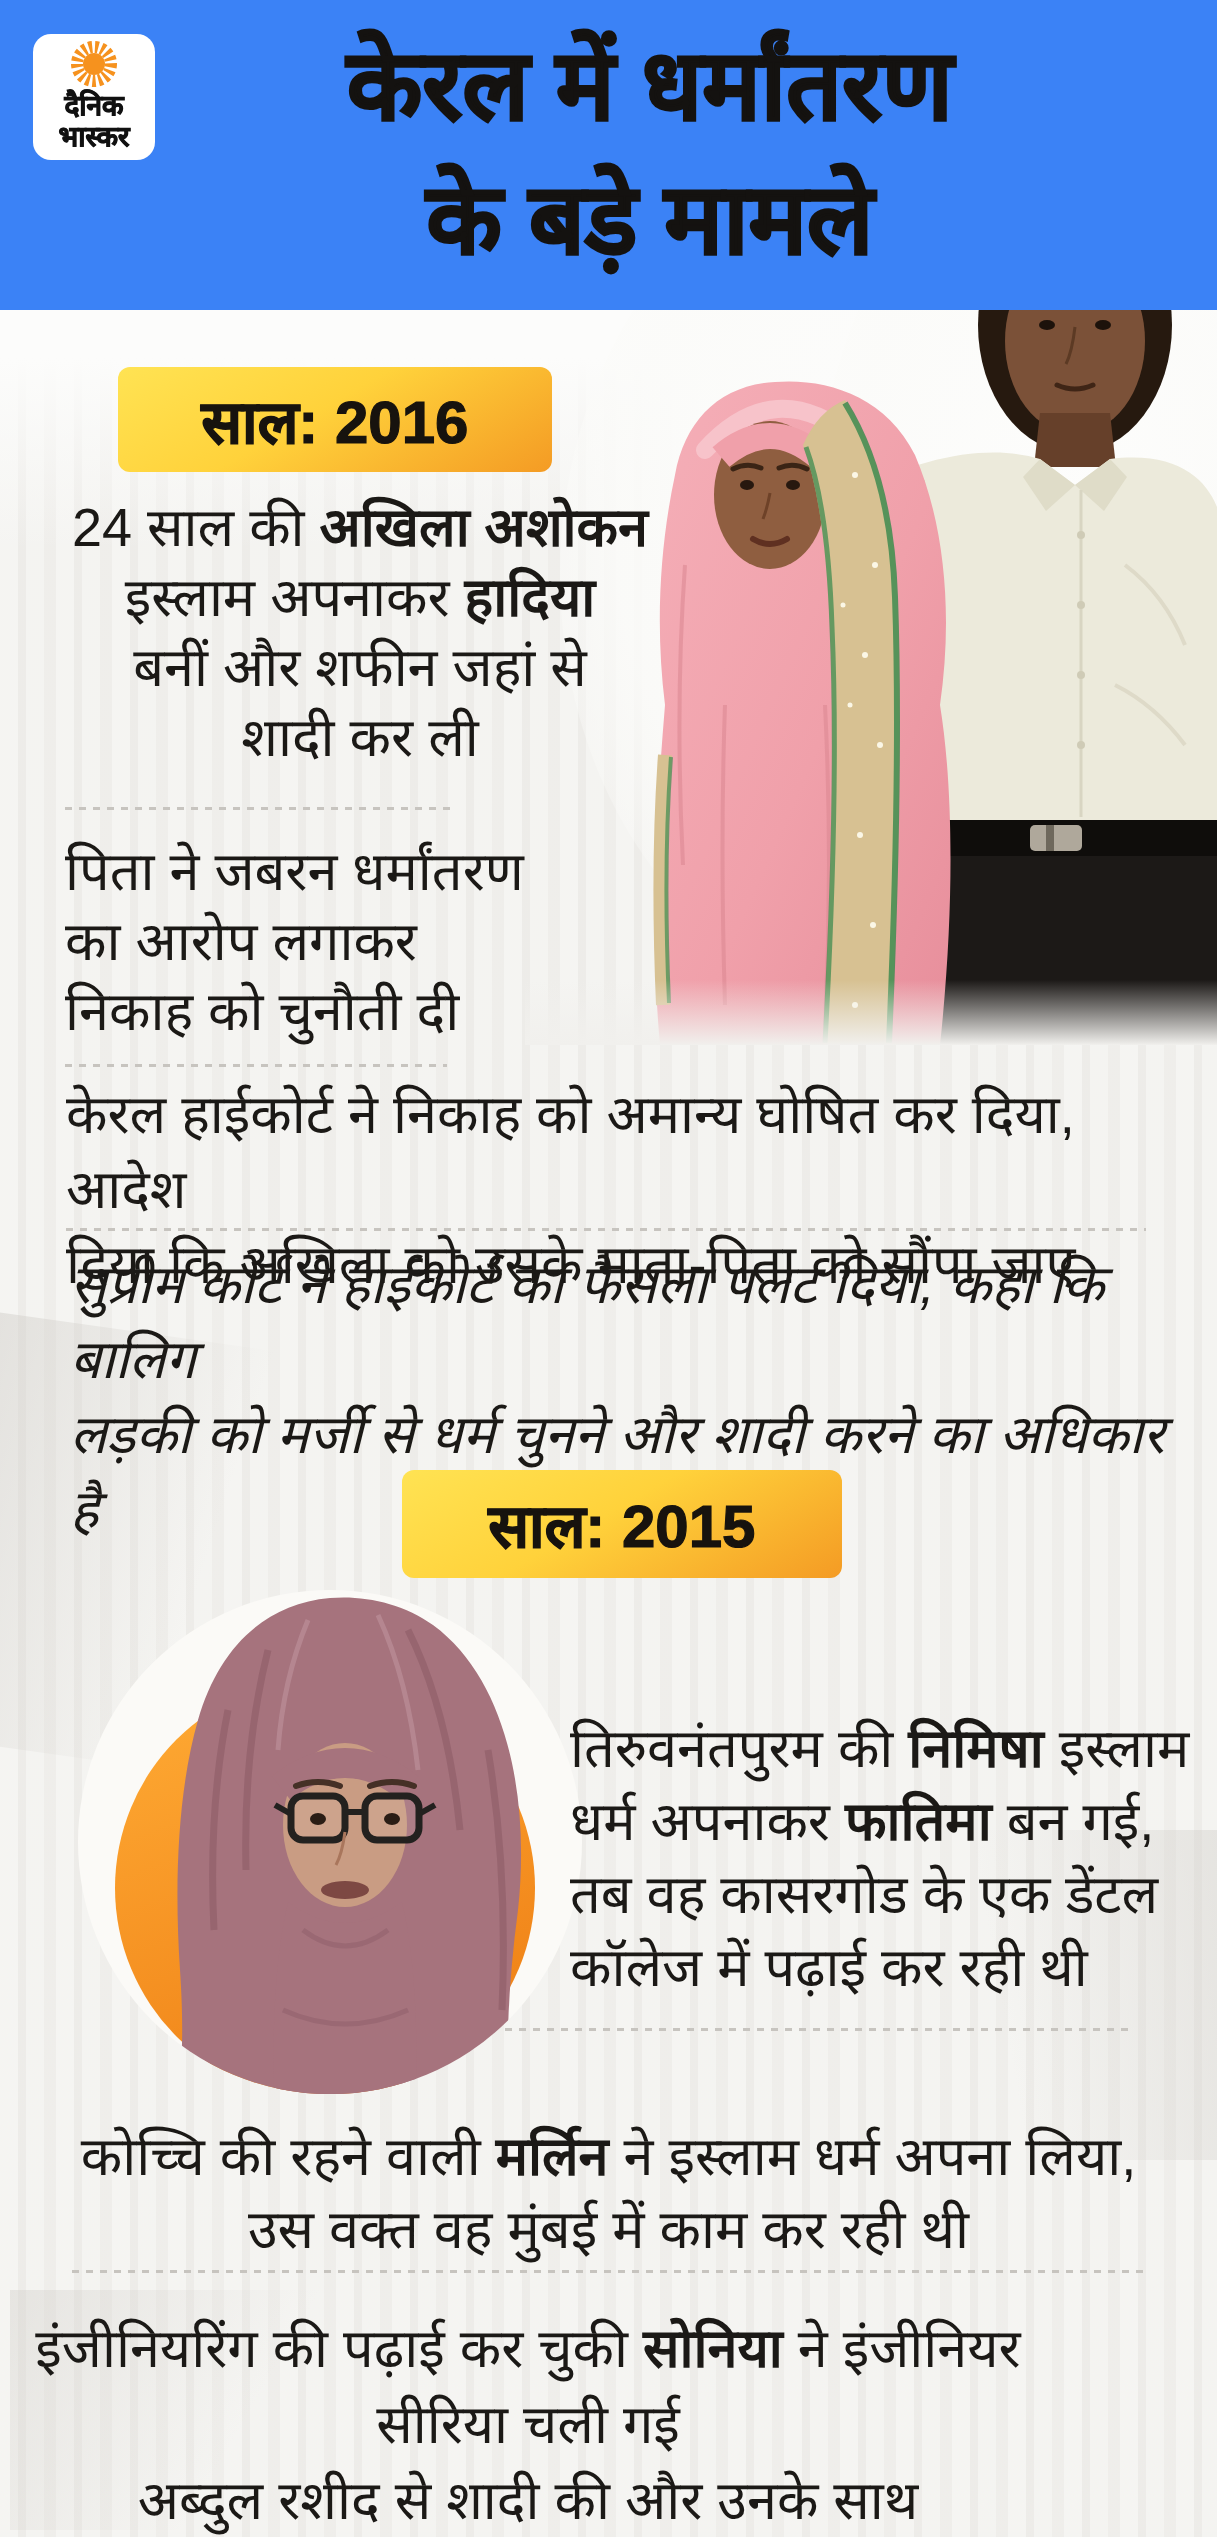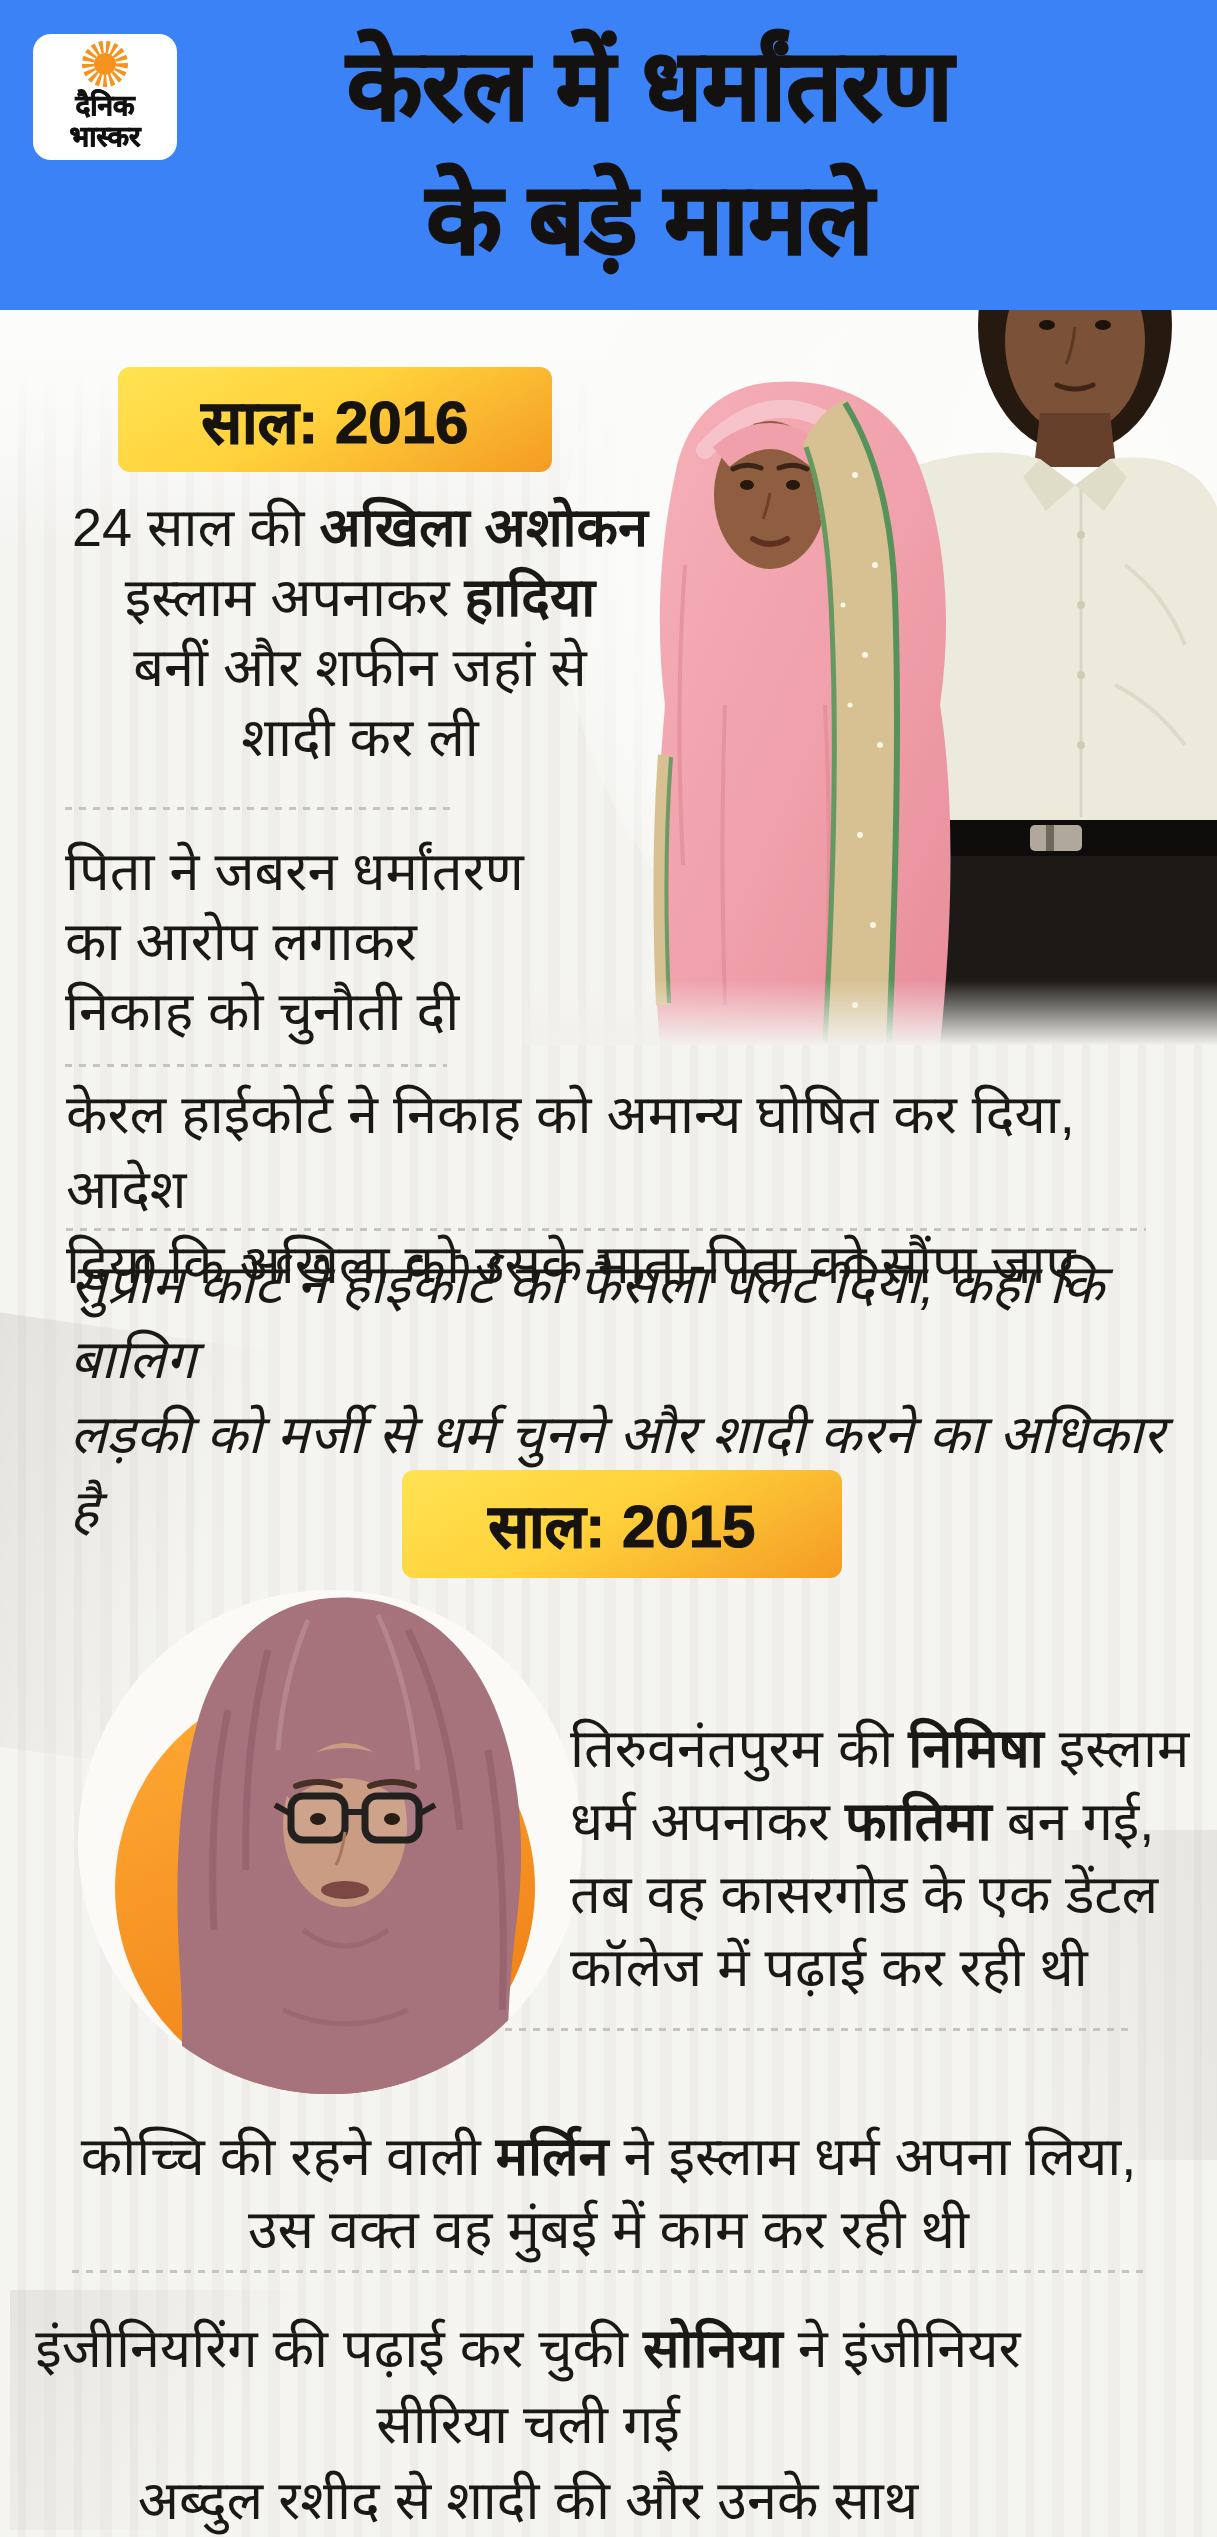--- a/index.html
+++ b/index.html
@@ -6,21 +6,21 @@
   html,body { background:#888; }
   .page {
     position:relative; width:1217px; height:2537px; overflow:hidden;
     background:#F1F0ED; margin:0 auto;
     font-family:"Liberation Sans","DejaVu Sans",sans-serif;
     color:#1B1916;
   }
   
   .header { position:absolute; left:0; top:0; width:1217px; height:310px; background:#3b82f6; z-index:3; }
   .logo {
-    position:absolute; left:33px; top:34px; width:144px; height:126px;
+    position:absolute; left:33px; top:34px; width:122px; height:126px;
     background:#fff; border-radius:18px; display:flex; flex-direction:column;
     align-items:center; justify-content:flex-start; padding-top:4px; z-index:4;
   }
   .logo-text { font-size:28px; line-height:31px; font-weight:700; color:#111;
     -webkit-text-stroke:0.8px #111; letter-spacing:0; text-align:center; }
   .title {
     position:absolute; left:140px; top:18px; width:1020px; text-align:center;
     font-size:98px; line-height:134px; font-weight:700; color:#141210;
     -webkit-text-stroke:2.2px #141210; z-index:3;
   }

